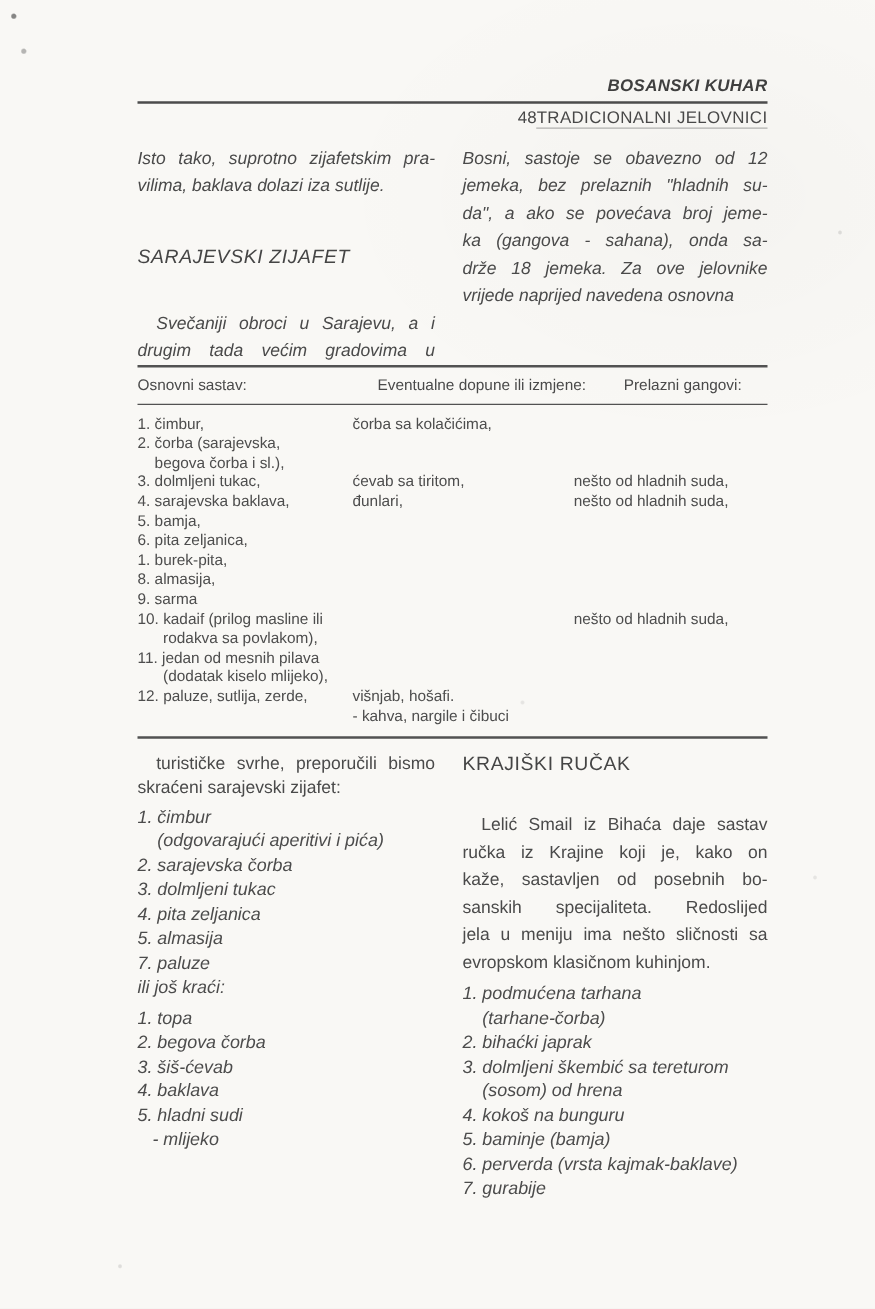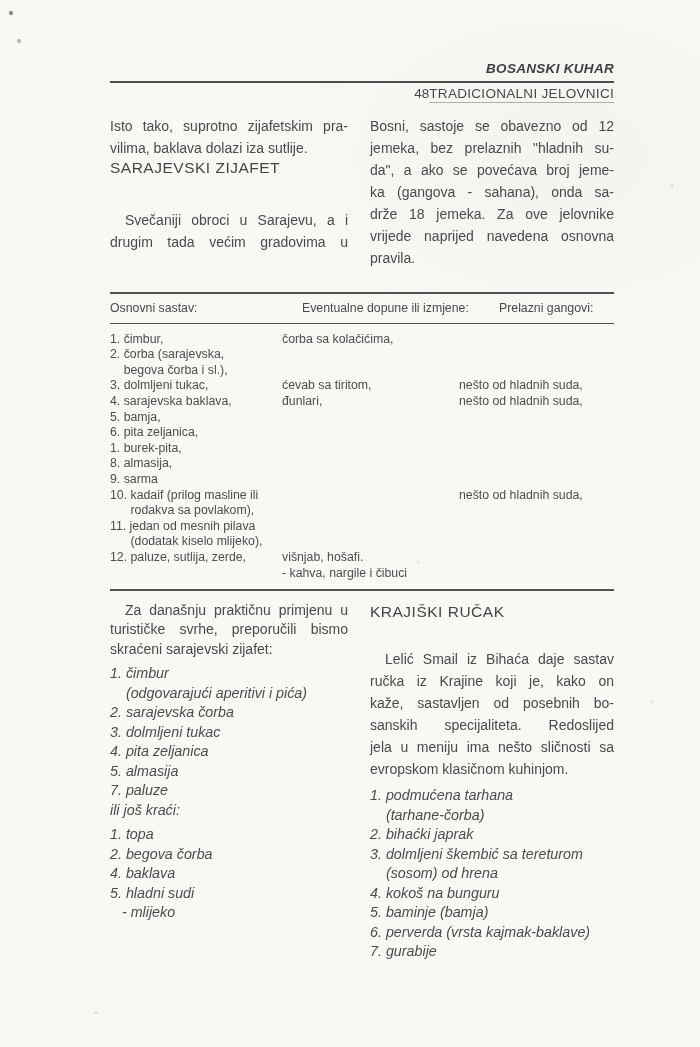--- a/index.html
+++ b/index.html
@@ -33,22 +33,22 @@
   .two-col{position:absolute;left:110px;width:504px;display:flex;}
   .col-left{width:238px;margin-right:22px;flex:none;}
   .col-right{width:244px;flex:none;}
   .para{font-size:14px;line-height:22px;text-align:justify;color:#4a4a4a;}
   .para .line{text-align-last:justify;}
   .para .line:last-child{text-align-last:auto;}
   .just-all .line:last-child{text-align-last:justify;}
   .indent .line:first-child{text-indent:15px;}
   .section-heading{font-size:15.5px;font-weight:400;letter-spacing:.5px;color:#454545;margin:0;line-height:18px;}
 
-  .intro{top:115px;}
-  .h-sarajevski{}
+  .intro{top:115px;font-style:italic;}
+  .h-sarajevski{margin-top:38px;}
   .p2{margin-top:32px;}
 
   
   .menu-table{position:absolute;left:110px;top:292px;width:504px;color:#4d4d4d;}
   .rule{height:0;border-top:2px solid #525252;}
   .rule-mid{border-top-width:1.5px;}
   .thead{display:grid;grid-template-columns:172px 177px 155px;font-size:12.4px;line-height:14px;padding:7px 0 6px 0;color:#4a4a4a;gap:20px;}
   .tbody{padding-top:8px;}
   .trow{display:grid;grid-template-columns:172px 177px 155px;}
   .tcell{white-space:pre;font-size:12.3px;height:15.6px;line-height:15.6px;overflow:visible;}
@@ -91,21 +91,20 @@
         </div>
     </div>
     <div class="col-right">
       <div class="para">
           <div class="line">Bosni, sastoje se obavezno od 12</div>
           <div class="line">jemeka, bez prelaznih "hladnih su-</div>
           <div class="line">da", a ako se povećava broj jeme-</div>
           <div class="line">ka (gangova - sahana), onda sa-</div>
           <div class="line">drže 18 jemeka. Za ove jelovnike</div>
           <div class="line">vrijede naprijed navedena osnovna</div>
-          <div class="line">pravila.</div>
         </div>
     </div>
   </section>
 
   <section class="menu-table">
     <div class="rule rule-top"></div>
     <div class="thead">
       <div class="tcell">Osnovni sastav:</div>
       <div class="tcell">Eventualne dopune ili izmjene:</div>
       <div class="tcell">Prelazni gangovi:</div>
@@ -192,37 +191,37 @@
           <div class="tcell">- kahva, nargile i čibuci</div>
           <div class="tcell"></div>
         </div>
       </div>
     <div class="rule rule-bottom"></div>
   </section>
 
   <section class="two-col lower">
     <div class="col-left">
       <div class="para para-sm indent">
-          <div class="line">Za današnju praktičnu primjenu u</div>
           <div class="line">turističke svrhe, preporučili bismo</div>
           <div class="line">skraćeni sarajevski zijafet:</div>
         </div>
       <div class="menu-list">
           <div class="line">1. čimbur</div>
           <div class="line">    (odgovarajući aperitivi i pića)</div>
           <div class="line">2. sarajevska čorba</div>
           <div class="line">3. dolmljeni tukac</div>
           <div class="line">4. pita zeljanica</div>
           <div class="line">5. almasija</div>
           <div class="line">7. paluze</div>
         </div>
       <div class="menu-list connector">ili još kraći:</div>
       <div class="menu-list">
           <div class="line">1. topa</div>
           <div class="line">2. begova čorba</div>
+          <div class="line">3. šiš-ćevab</div>
           <div class="line">4. baklava</div>
           <div class="line">5. hladni sudi</div>
           <div class="line">   - mlijeko</div>
         </div>
     </div>
     <div class="col-right">
       <h2 class="section-heading h-krajiski">KRAJIŠKI RUČAK</h2>
       <div class="para indent p-kraj">
           <div class="line">Lelić Smail iz Bihaća daje sastav</div>
           <div class="line">ručka iz Krajine koji je, kako on</div>

